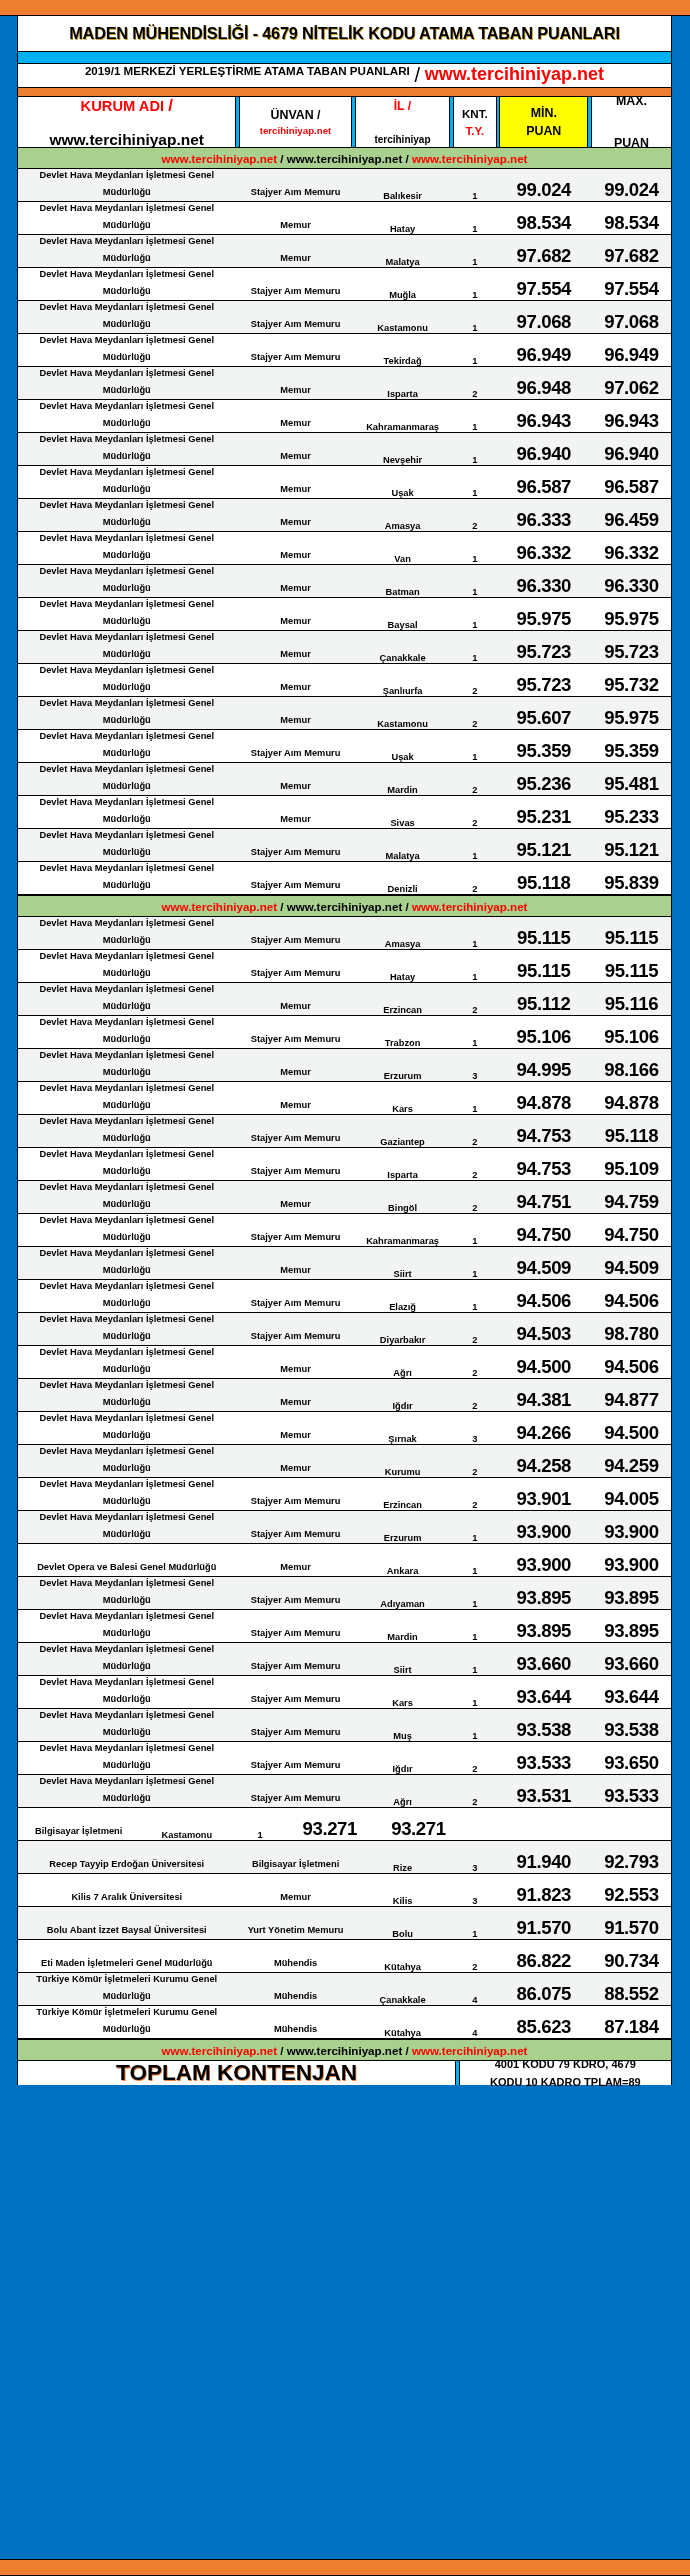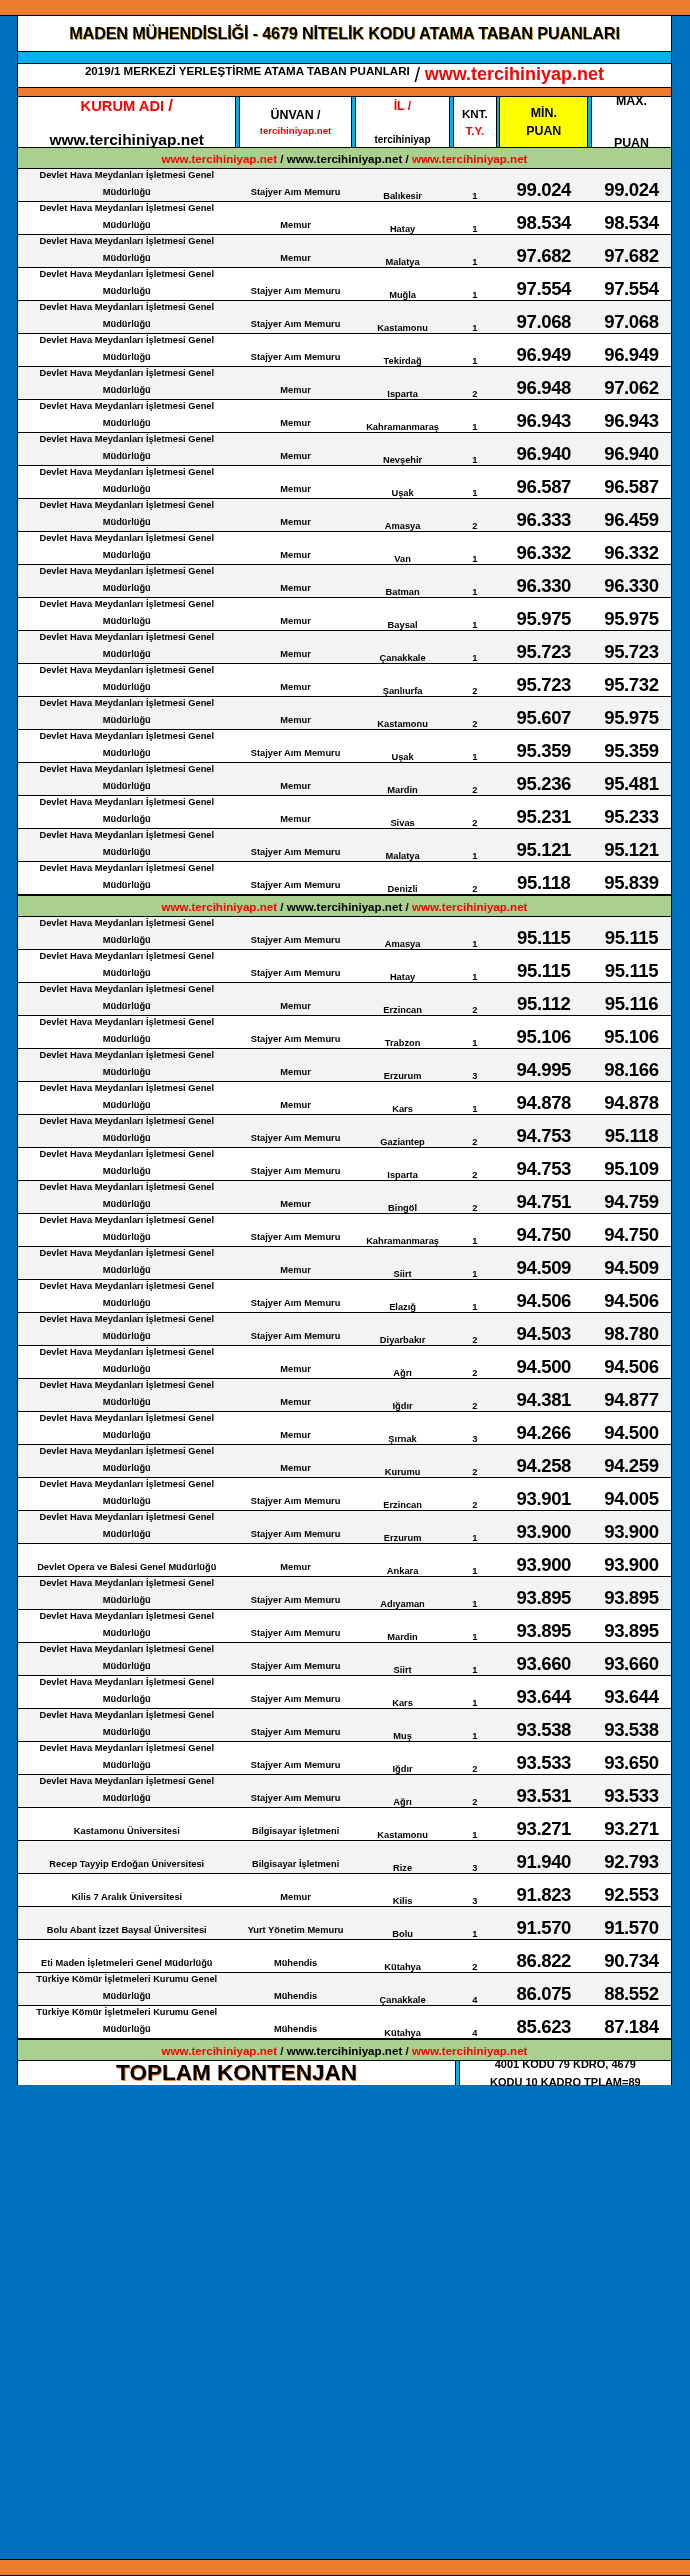--- a/index.html
+++ b/index.html
@@ -795,21 +795,20 @@
     <div class="dcell c3">Ağrı</div>
     <div class="dsep"></div>
     <div class="dcell c4">2</div>
     <div class="dsep"></div>
     <div class="dcell c5">93.531</div>
     <div class="dsep"></div>
     <div class="dcell c6">93.533</div>
   </div>
 
   <div class="data-row plain">
-    <div class="dcell c1">Kastamonu Üniversitesi</div>
     <div class="dsep"></div>
     <div class="dcell c2">Bilgisayar İşletmeni</div>
     <div class="dsep"></div>
     <div class="dcell c3">Kastamonu</div>
     <div class="dsep"></div>
     <div class="dcell c4">1</div>
     <div class="dsep"></div>
     <div class="dcell c5">93.271</div>
     <div class="dsep"></div>
     <div class="dcell c6">93.271</div>

